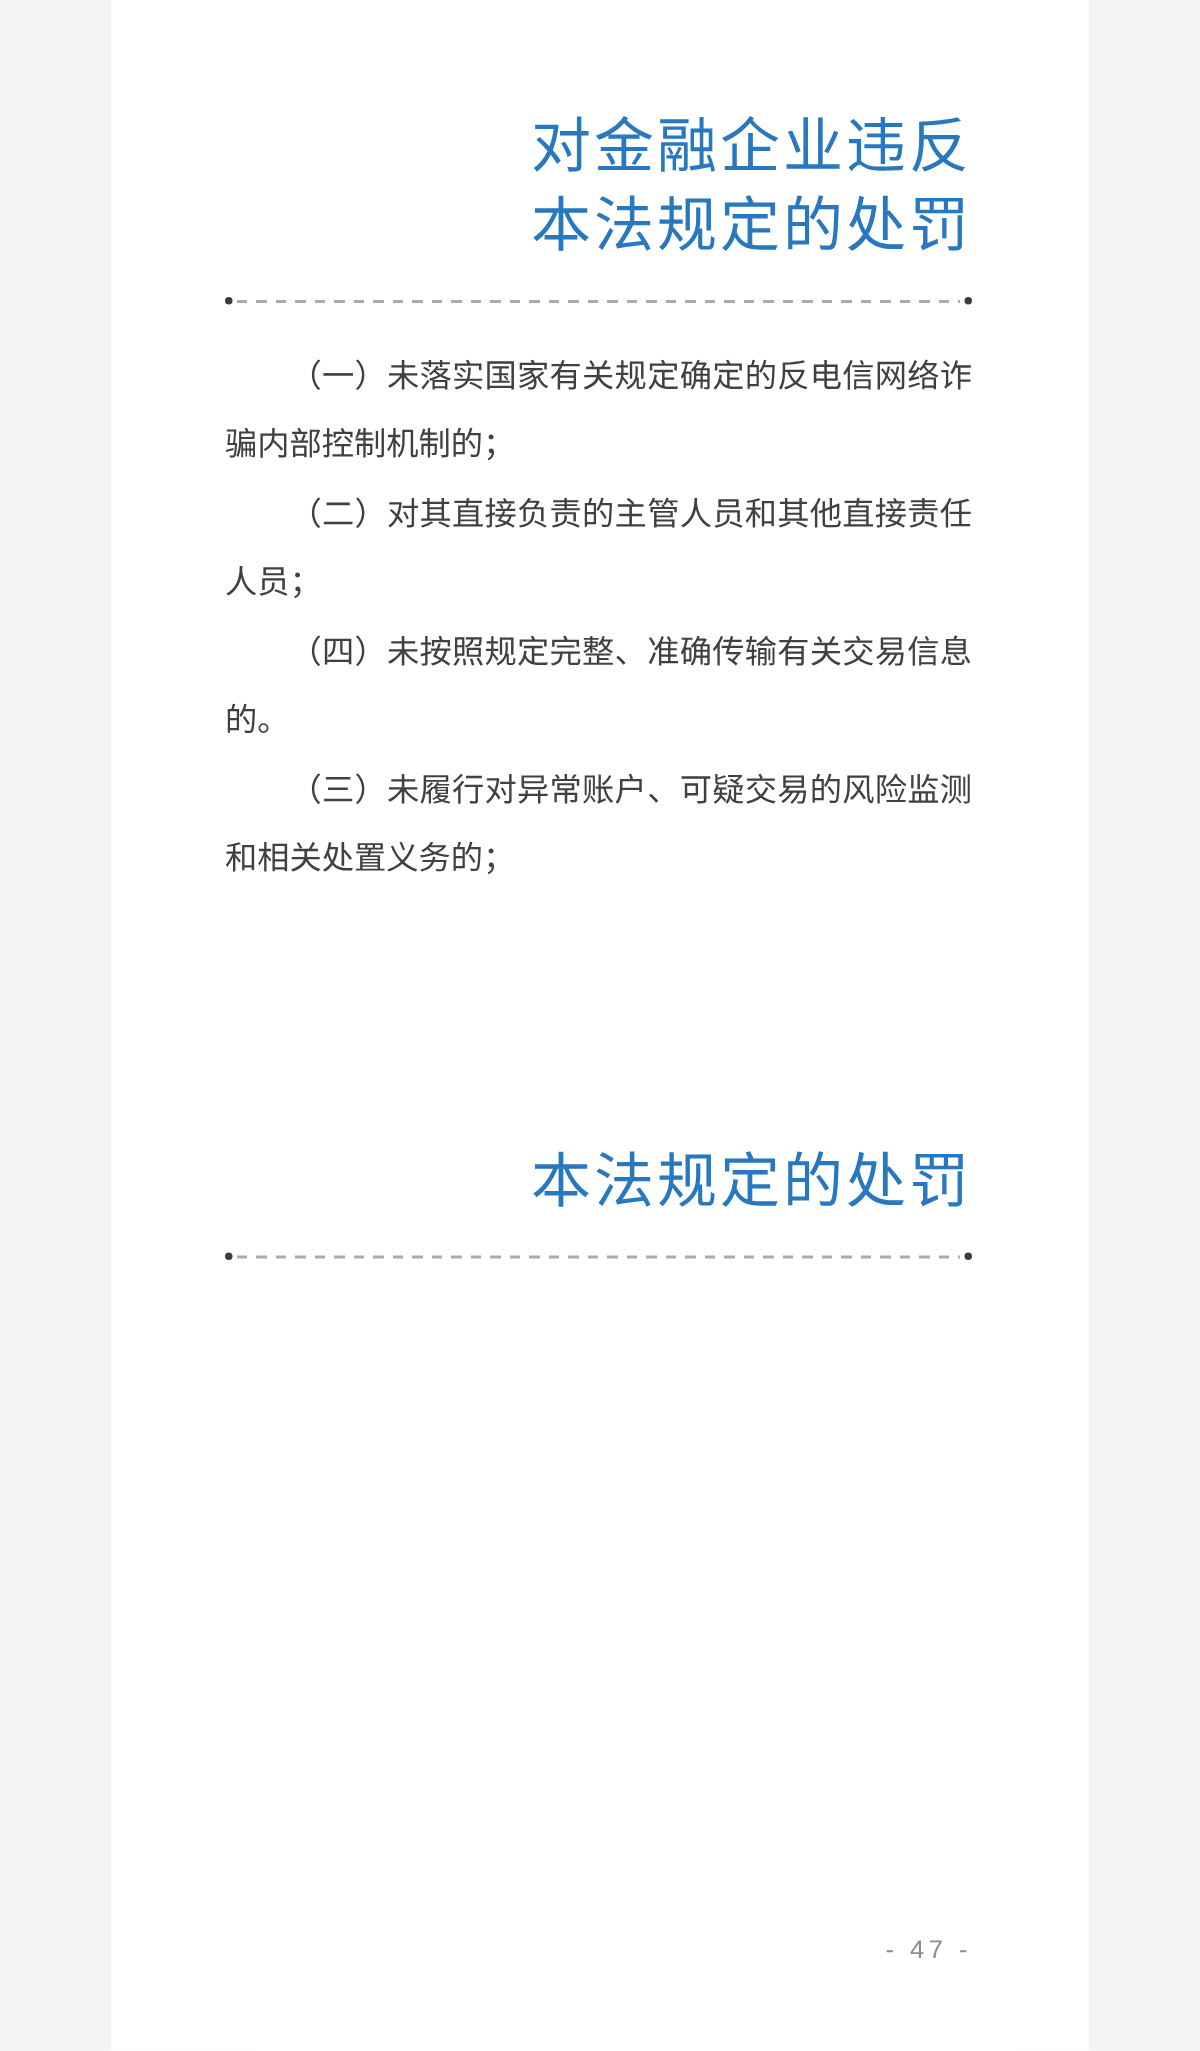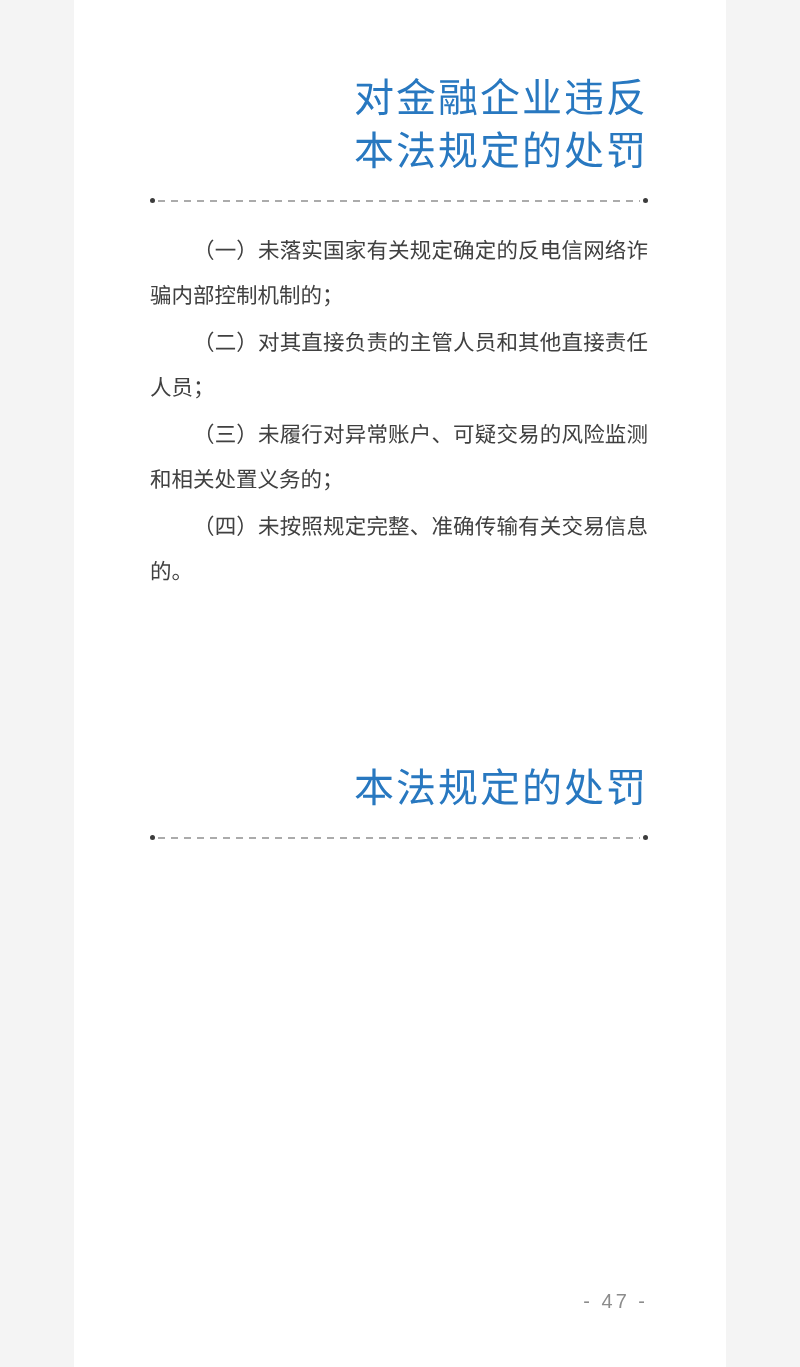--- a/index.html
+++ b/index.html
@@ -60,21 +60,21 @@
     text-align: justify;
     text-indent: 2em;
   }
   .body-text { margin-top: 26px; }
   .body-text p + p { margin-top: 2px; }
   .section-2 { margin-top: 114px; }
   .page-number {
     position: absolute;
     top: 1290px;
     right: 78px;
-    font-size: 20px;
+    font-size: 17px;
     letter-spacing: 3px;
     color: var(--page_number);
   }
 </style>
 </head>
 <body>
 
 <div class="page">
   <div class="content">
 
@@ -84,22 +84,22 @@
         <span>本法规定的处罚</span>
       </h1>
       <div class="divider">
         <span class="dot"></span>
         <span class="dashes"></span>
         <span class="dot"></span>
       </div>
       <div class="body-text">
         <p>（一）未落实国家有关规定确定的反电信网络诈骗内部控制机制的；</p>
         <p>（二）对其直接负责的主管人员和其他直接责任人员；</p>
+        <p>（四）未按照规定完整、准确传输有关交易信息的。</p>
         <p>（三）未履行对异常账户、可疑交易的风险监测和相关处置义务的；</p>
-        <p>（四）未按照规定完整、准确传输有关交易信息的。</p>
       </div>
     </div>
 
     <div class="section section-2">
       <h1 class="section-title">
         <br>
         <span>本法规定的处罚</span>
       </h1>
       <div class="divider">
         <span class="dot"></span>

